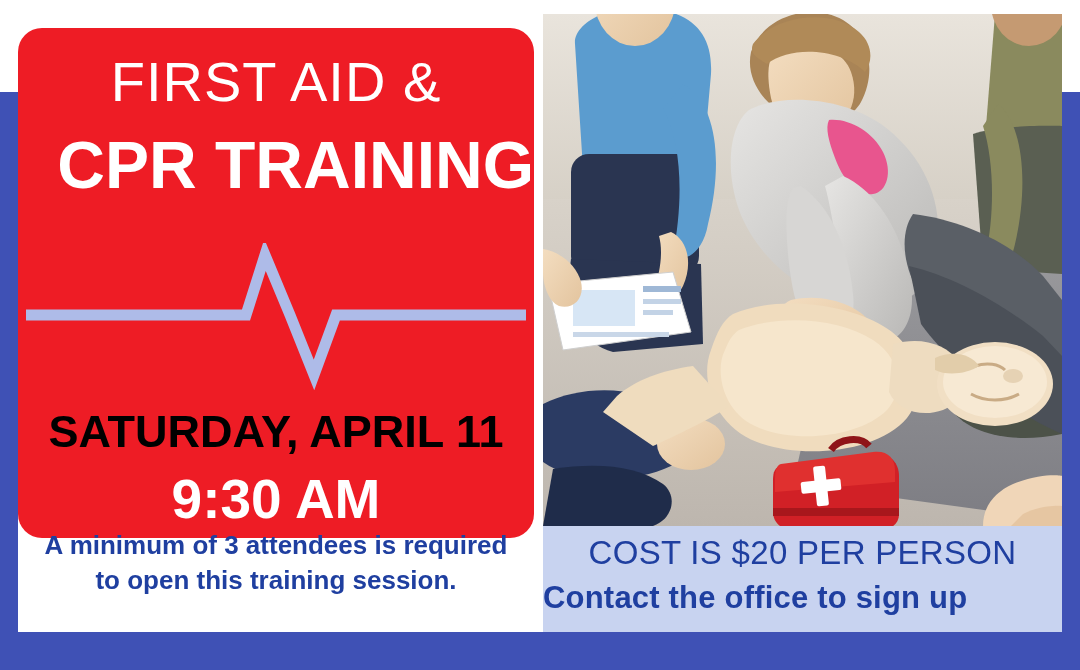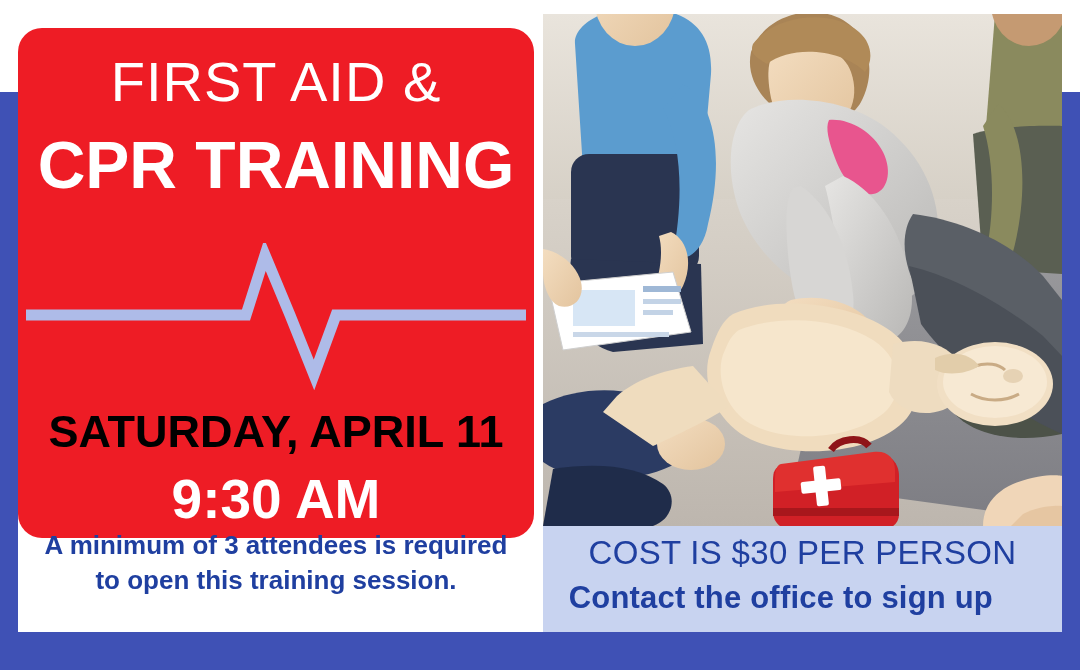--- a/index.html
+++ b/index.html
@@ -59,21 +59,21 @@
     color: #ffffff;
     font-size: 56px;
     font-weight: 400;
     letter-spacing: 1px;
     line-height: 1;
   }
   .title-line2 {
     position: absolute;
     left: 0; top: 104px;
     width: 516px;
-    text-align: center;
+    text-align: right;
     color: #ffffff;
     font-size: 66px;
     font-weight: bold;
     letter-spacing: 0px;
     line-height: 1;
   }
 
   
   .ekg {
     position: absolute;
@@ -141,21 +141,21 @@
     text-align: center;
     color: #1f3fa0;
     font-size: 33px;
     font-weight: 400;
     letter-spacing: 0.3px;
   }
   .cost-line2 {
     position: absolute;
     left: 0; top: 54px;
     width: 450px;
-    text-align: right;
+    text-align: left;
     color: #1f3fa0;
     font-size: 31px;
     font-weight: bold;
     letter-spacing: 0.2px;
   }
 </style>
 </head>
 <body>
 
 <div class="poster">
@@ -306,17 +306,17 @@
       <g>
         <path d="M 470 470 C 500 458 519 462 519 462 L 519 512 L 440 512 C 440 492 452 478 470 470 Z" fill="#f0d6b8"></path>
         <path d="M 480 500 C 500 490 519 492 519 492 L 519 512 L 468 512 Z" fill="#e6c6a2"></path>
       </g>
 
       <rect x="0" y="0" width="519" height="512" fill="none"></rect>
     </svg>
   </div>
 
   <div class="cost-bar">
-    <div class="cost-line1">COST IS $30 PER PERSON</div>
+    <div class="cost-line1">COST IS $20 PER PERSON</div>
     <div class="cost-line2">Contact the office to sign up</div>
   </div>
 
 </div>
 
 </body></html>

